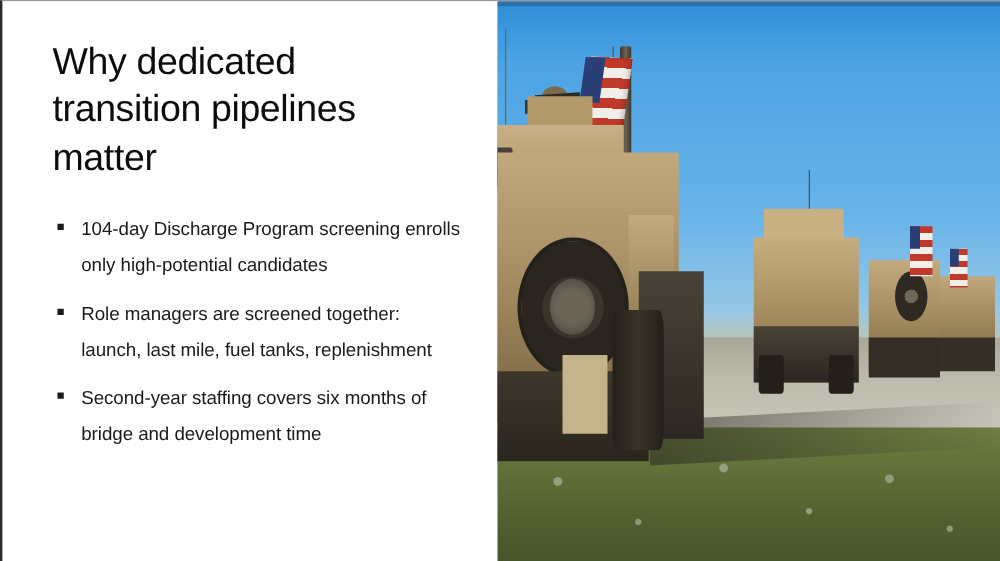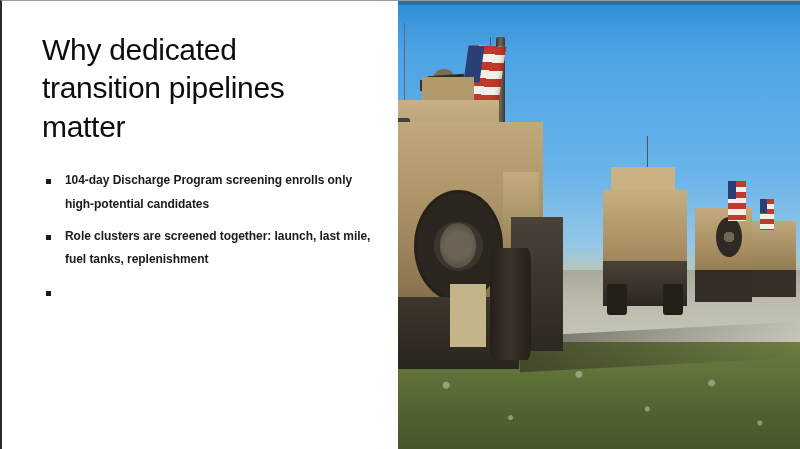--- a/index.html
+++ b/index.html
@@ -43,26 +43,25 @@
 
   #bullet-list {
     margin-top: 23px;
     list-style: none;
   }
 
   .bullet-item {
     position: relative;
     padding-left: 23px;
     margin-bottom: 9px;
-    font-size: 12px;
+    font-size: 15px;
     line-height: 1.95;
     color: #1a1a1a;
     letter-spacing: -0.05px;
     max-width: 330px;
-    font-weight: bold;
   }
 
   .bullet-marker {
     position: absolute;
     left: 4px;
     top: 10px;
     width: 5px;
     height: 5px;
     background: #1a1a1a;
   }
@@ -308,25 +307,26 @@
     <ul id="bullet-list">
 
       <li class="bullet-item">
         <span class="bullet-marker"></span>
         <span>104-day Discharge Program screening enrolls only high-potential candidates</span>
       </li>
 
 
       <li class="bullet-item">
         <span class="bullet-marker"></span>
-        <span>Role clusters are screened together: launch, last mile, fuel tanks, replenishment</span>
+        <span>Role managers are screened together: launch, last mile, fuel tanks, replenishment</span>
       </li>
 
       <li class="bullet-item">
         <span class="bullet-marker"></span>
+        <span>Second-year staffing covers six months of bridge and development time</span>
       </li>
 
     </ul>
   </div>
 
   <div id="photo-panel">
     <div class="ph" id="sky"></div>
     <div class="ph" id="sky-top-band"></div>
     <div class="ph" id="horizon"></div>
     <div class="ph" id="road"></div>

